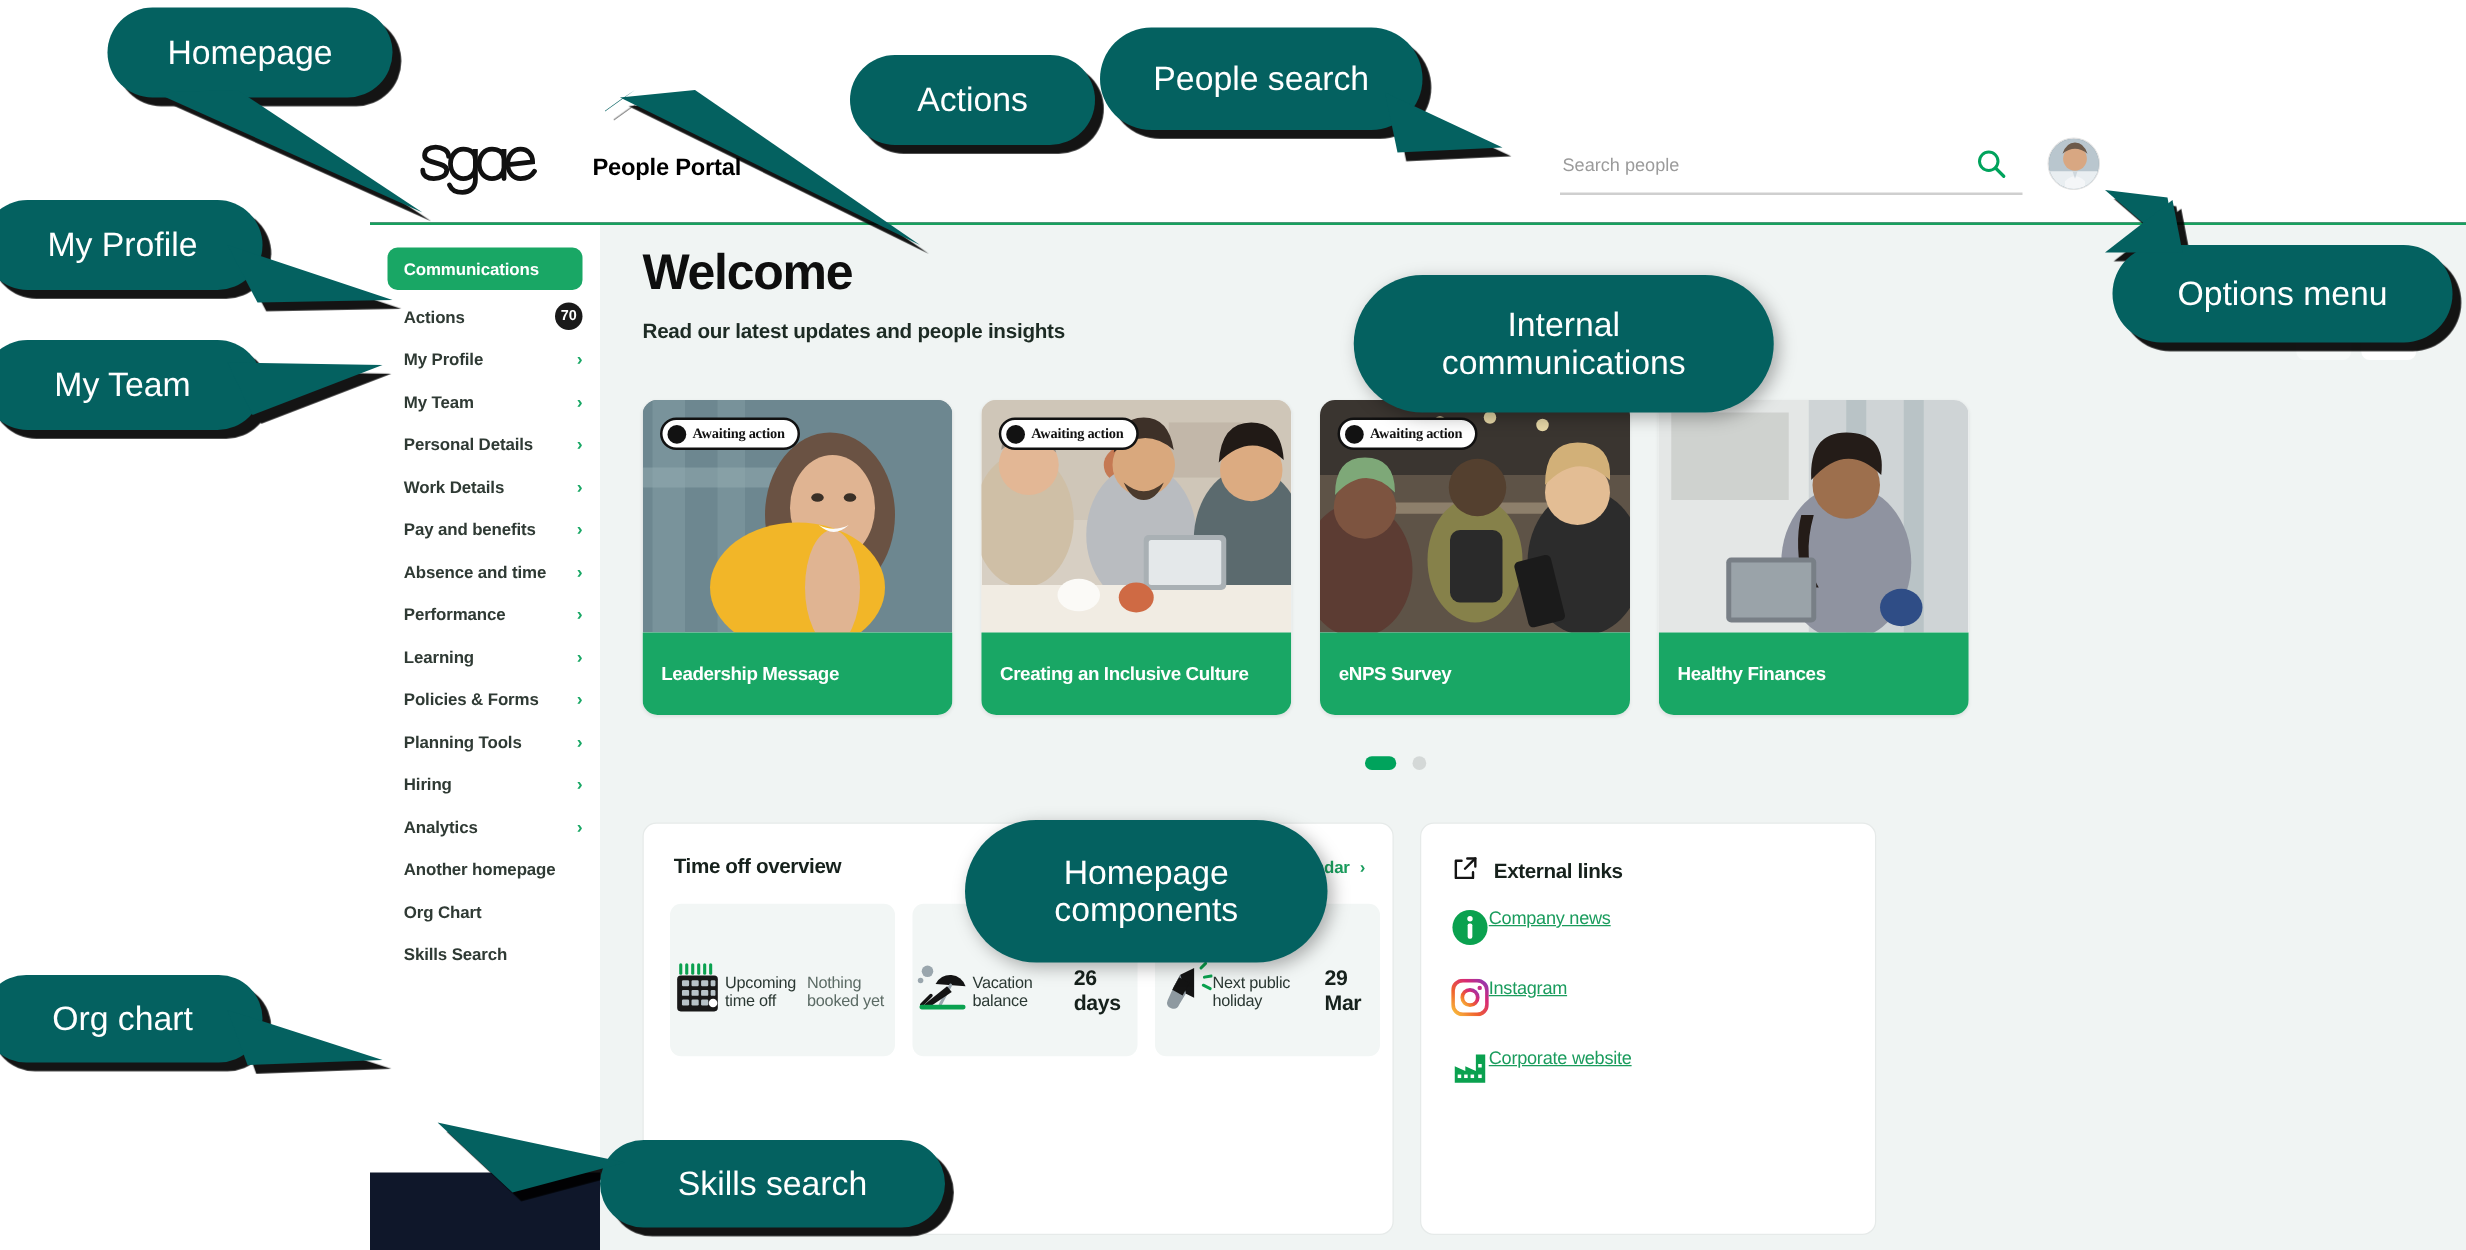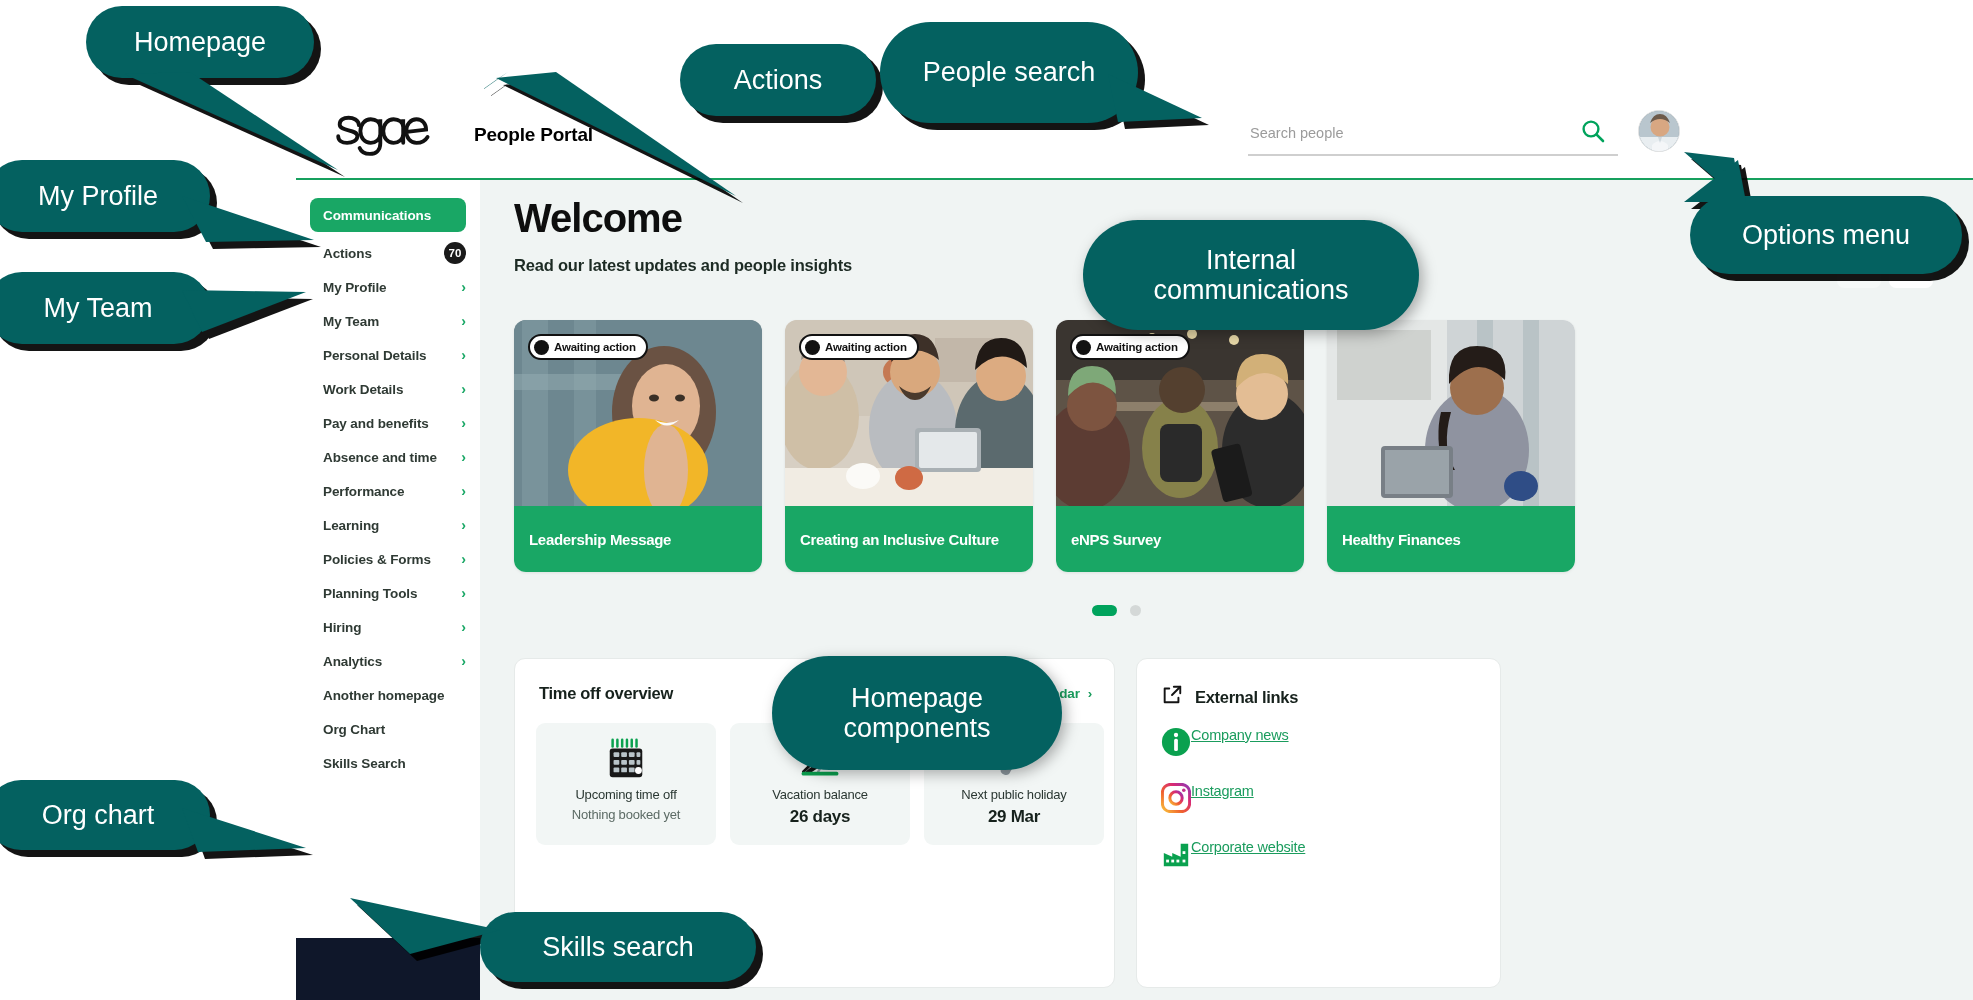--- a/index.html
+++ b/index.html
@@ -145,21 +145,21 @@
   }
   .card {
     width: 248px; height: 252px;
     border-radius: 12px; overflow: hidden;
     background: #ffffff;
     position: relative;
     box-shadow: 0 1px 3px rgba(0,0,0,.08);
     cursor: pointer;
     flex: none;
   }
-  .card-img { width: 248px; height: 192px; position: relative; overflow: hidden; }
+  .card-img { width: 248px; height: 192px; position: relative; overflow: hidden; font-family: Liberation Serif, serif; }
   .card-img .photo { position:absolute; inset:0; }
   .pill {
     position: absolute; left: 14px; top: 14px;
     height: 26px; border-radius: 13px;
     background: #ffffff; border: 2px solid #111111;
     display: flex; align-items: center;
     padding: 0 10px 0 4px; gap: 5px;
   }
   .pill .dot { width: 15px; height: 15px; border-radius: 50%; background: #121212; }
   .pill .txt { font-size: 11.5px; font-weight: 600; color: #121212; letter-spacing: -0.2px; }
@@ -201,21 +201,21 @@
     cursor: pointer; letter-spacing: -0.2px;
     display: flex; align-items: center; gap: 8px;
   }
   .tiles {
     position: absolute; left: 21px; top: 64px;
     display: flex; gap: 14px;
   }
   .tile {
     width: 180px; height: 122px; border-radius: 9px;
     background: #f2f6f5;
-    display: flex; flex-direction: column; align-items: center;
+    display: flex; flex-direction: row; align-items: center;
     padding-top: 12px;
     cursor: pointer;
   }
   .tile .ico { height: 46px; display: flex; align-items: center; }
   .tile .t-lbl { font-size: 13px; color: #2b3833; margin-top: 6px; letter-spacing: -0.2px; }
   .tile .t-val { font-size: 17px; font-weight: bold; color: #16211c; margin-top: 5px; letter-spacing: -0.3px; }
   .tile .t-sub { font-size: 13px; color: #5c6b65; margin-top: 5px; letter-spacing: -0.2px; }
 
   .panel-links {
     position: absolute; left: 656px; top: 478px;
@@ -685,21 +685,21 @@
       <div class="bubble" style="width:196px;height:72px;">Actions</div>
       <svg style="position:absolute; left:-196px; top:26px;" width="400" height="150" viewBox="0 0 400 150">
         <path d="M196 10 L208 2 L6 146 Z" fill="#046160" transform="translate(-184,0) scale(1)"></path>
         <path d="M12 8 L72 2 L252 126 Z" fill="#046160"></path>
       </svg>
     </div>
   </div>
 
   <div class="callout" style="left:880px; top:22px;">
     <div style="position:relative;">
-      <div class="bubble" style="width:258px;height:101px;">People search</div>
+      <div class="bubble" style="width:258px;height:82px;">People search</div>
       <svg style="position:absolute; left:228px; top:50px;" width="110" height="60" viewBox="0 0 110 60">
         <path d="M0 2 L94 46 L10 50 Z" fill="#046160"></path>
       </svg>
     </div>
   </div>
 
   <div class="callout noshadow" style="left:1083px; top:220px;">
     <div class="bubble" style="width:336px;height:110px; flex-direction:column;">Internal communications</div>
   </div>
 

